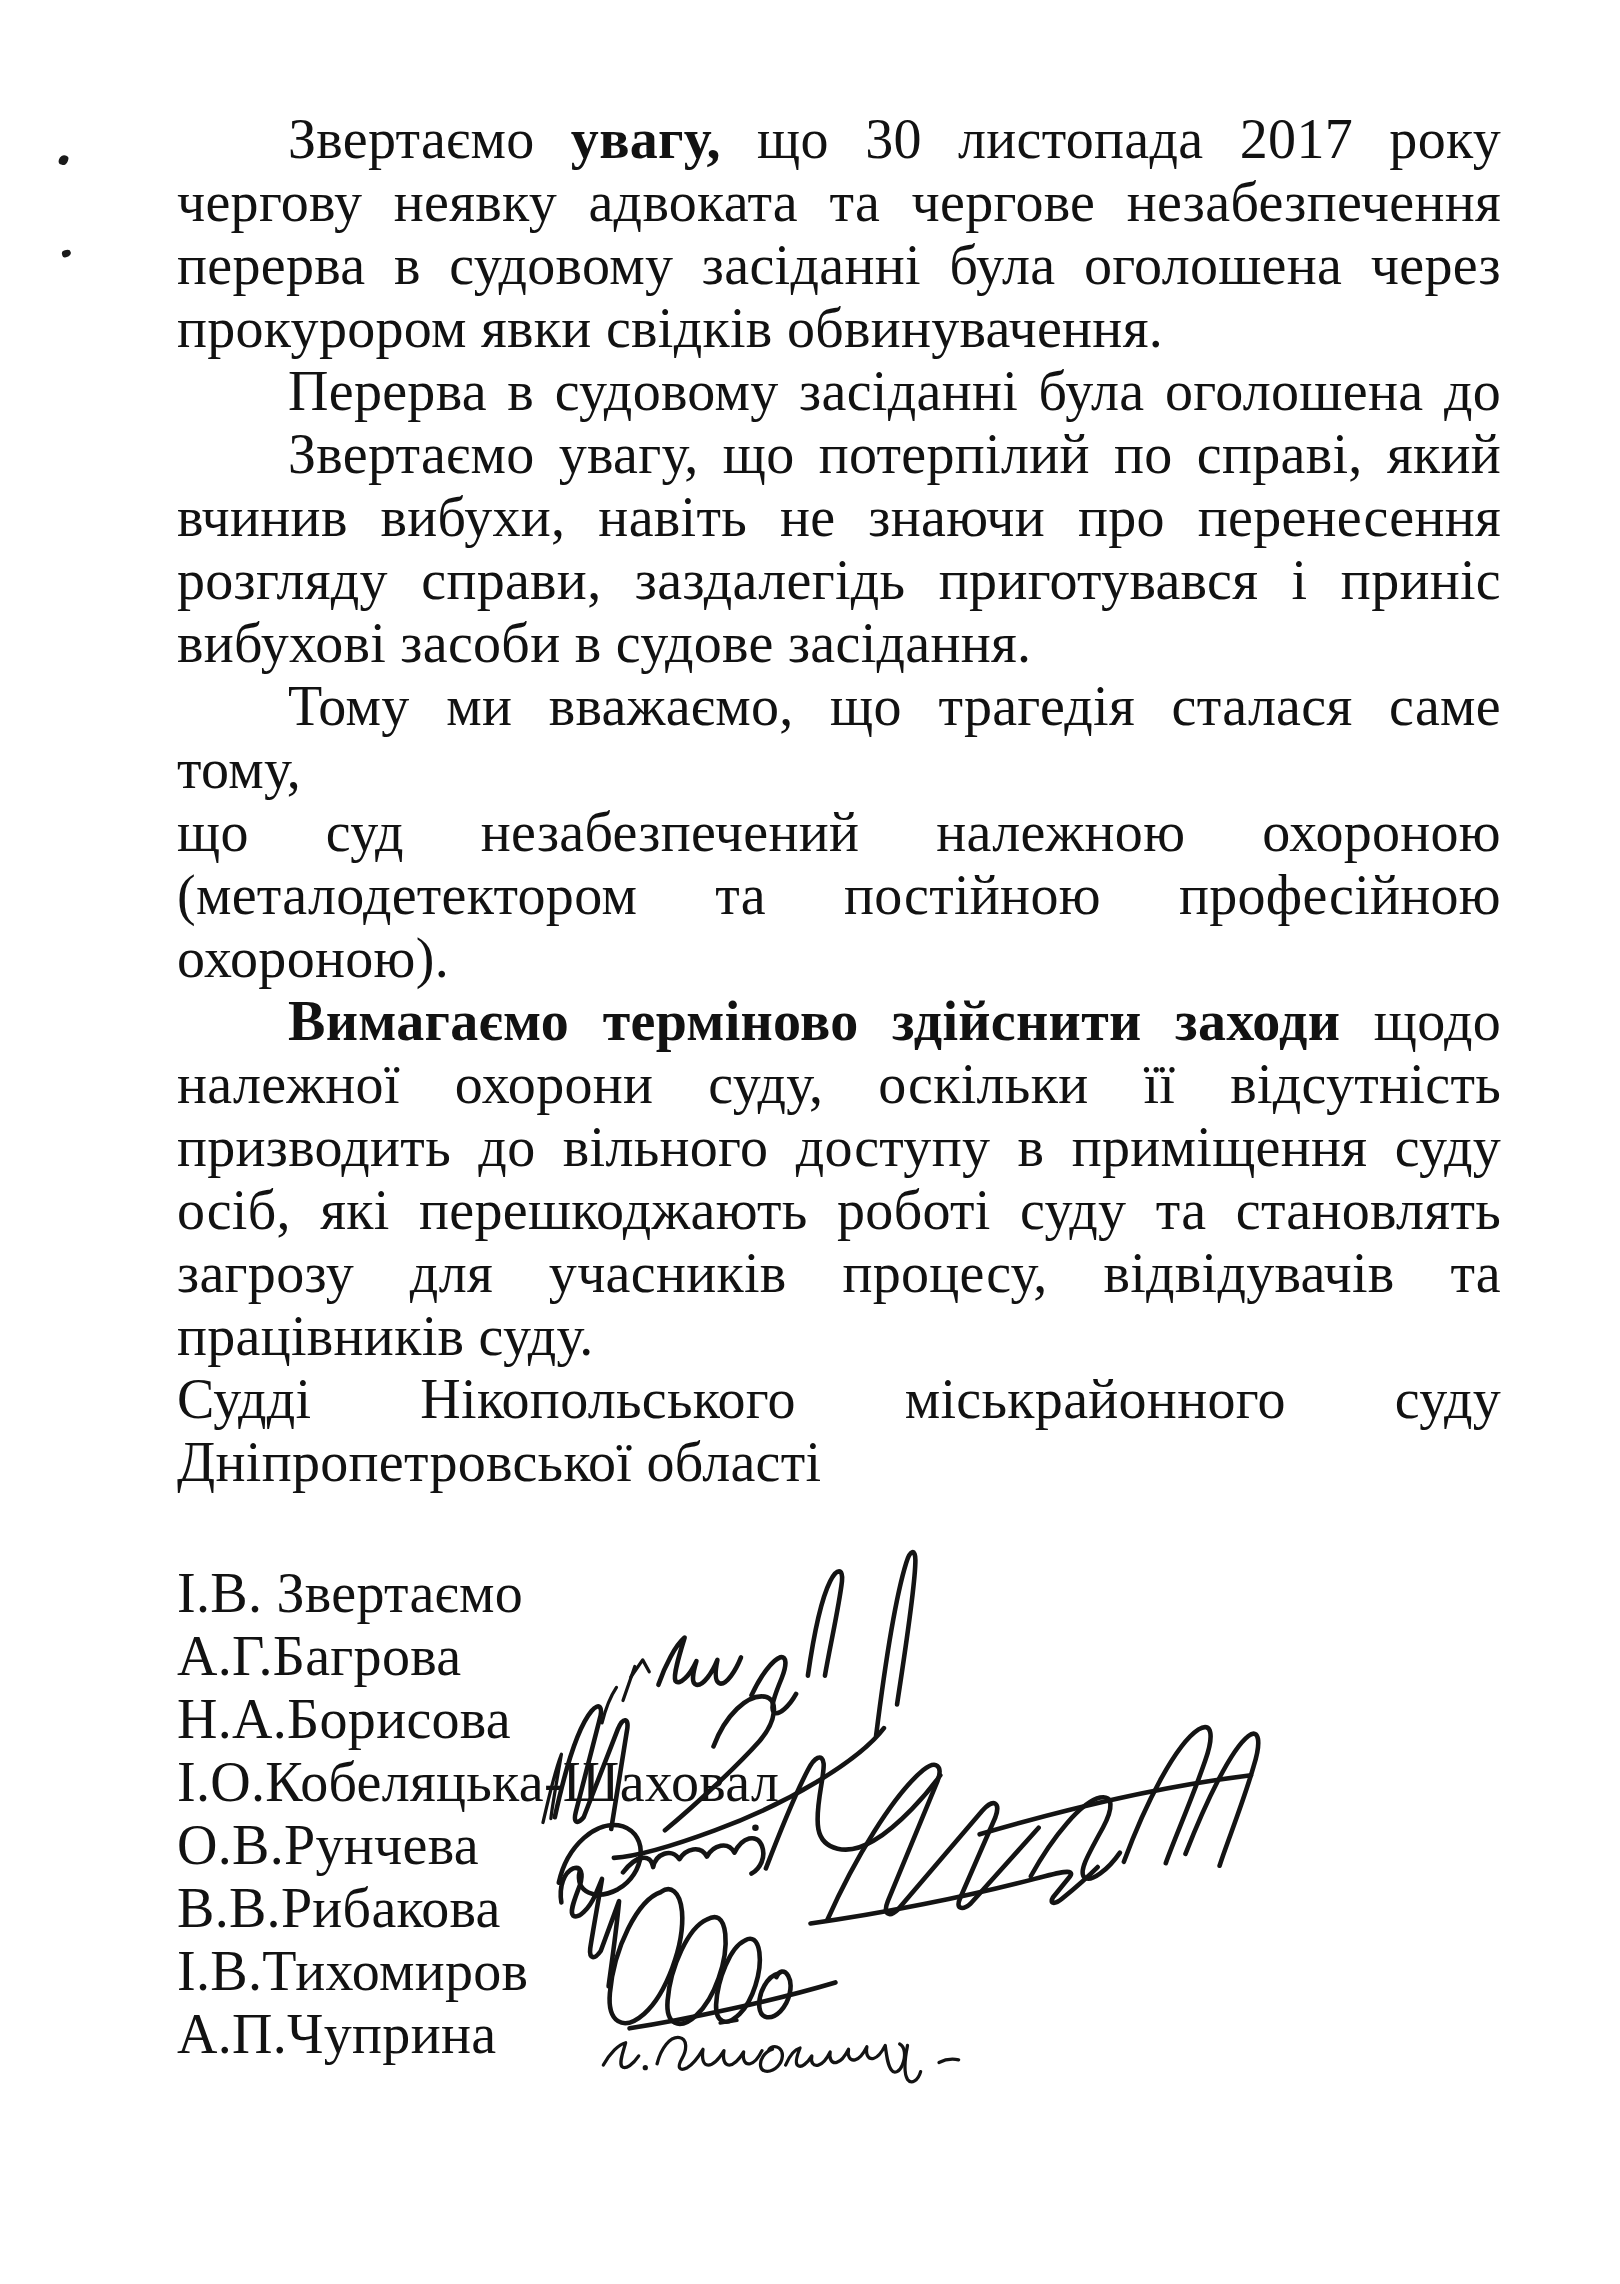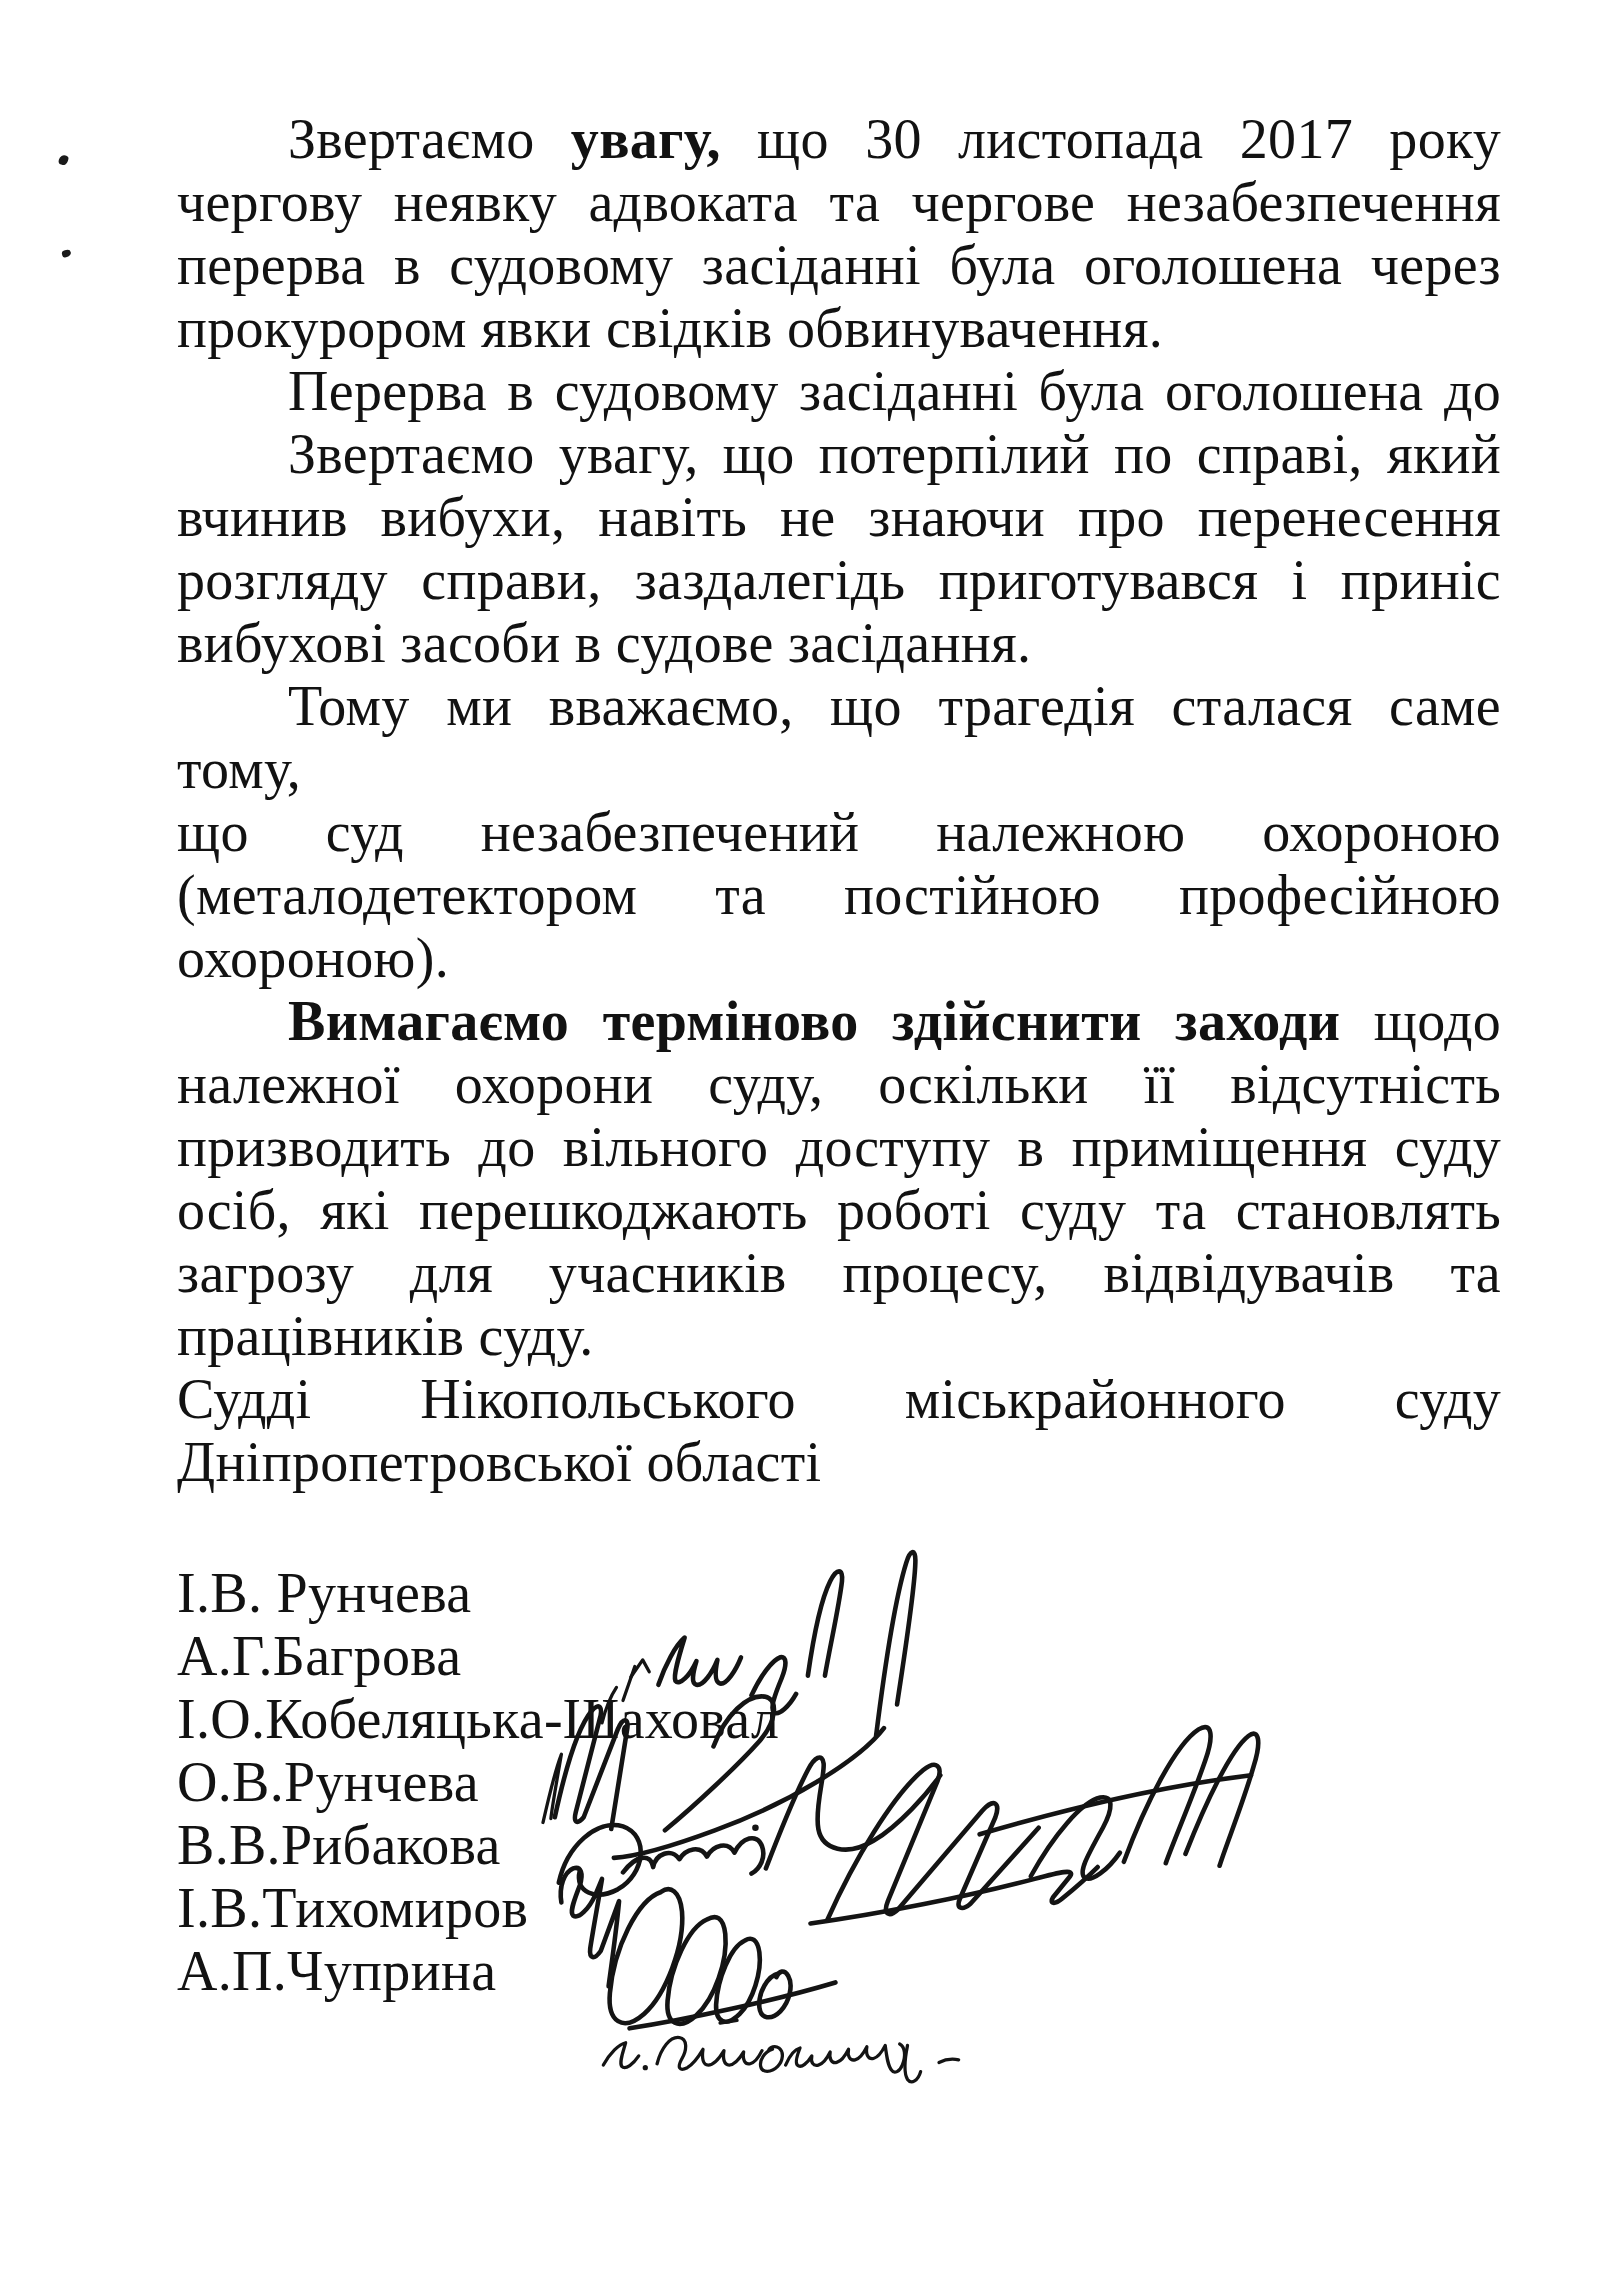--- a/index.html
+++ b/index.html
@@ -85,22 +85,23 @@
           <div class="line jl"><span>осіб, які перешкоджають роботі суду та становлять</span></div>
           <div class="line jl"><span>загрозу для учасників процесу, відвідувачів та</span></div>
           <div class="line"><span>працівників суду.</span></div>
         </div>
       </div>
     <div id="closing" class="closing-block">
         <div class="line jl"><span>Судді Нікопольського міськрайонного суду</span></div>
         <div class="line"><span>Дніпропетровської області</span></div>
       </div>
     <div id="names" class="names-block">
-        <div class="name-line">І.В. Рунчева</div>
+        <div class="name-line">І.В. Звертаємо</div>
         <div class="name-line">А.Г.Багрова</div>
+        <div class="name-line">Н.А.Борисова</div>
         <div class="name-line">І.О.Кобеляцька-Шаховал</div>
         <div class="name-line">О.В.Рунчева</div>
         <div class="name-line">В.В.Рибакова</div>
         <div class="name-line">І.В.Тихомиров</div>
         <div class="name-line">А.П.Чуприна</div>
       </div>
   </div>
 
   <svg class="signatures" viewBox="0 0 2472 3484">
 

